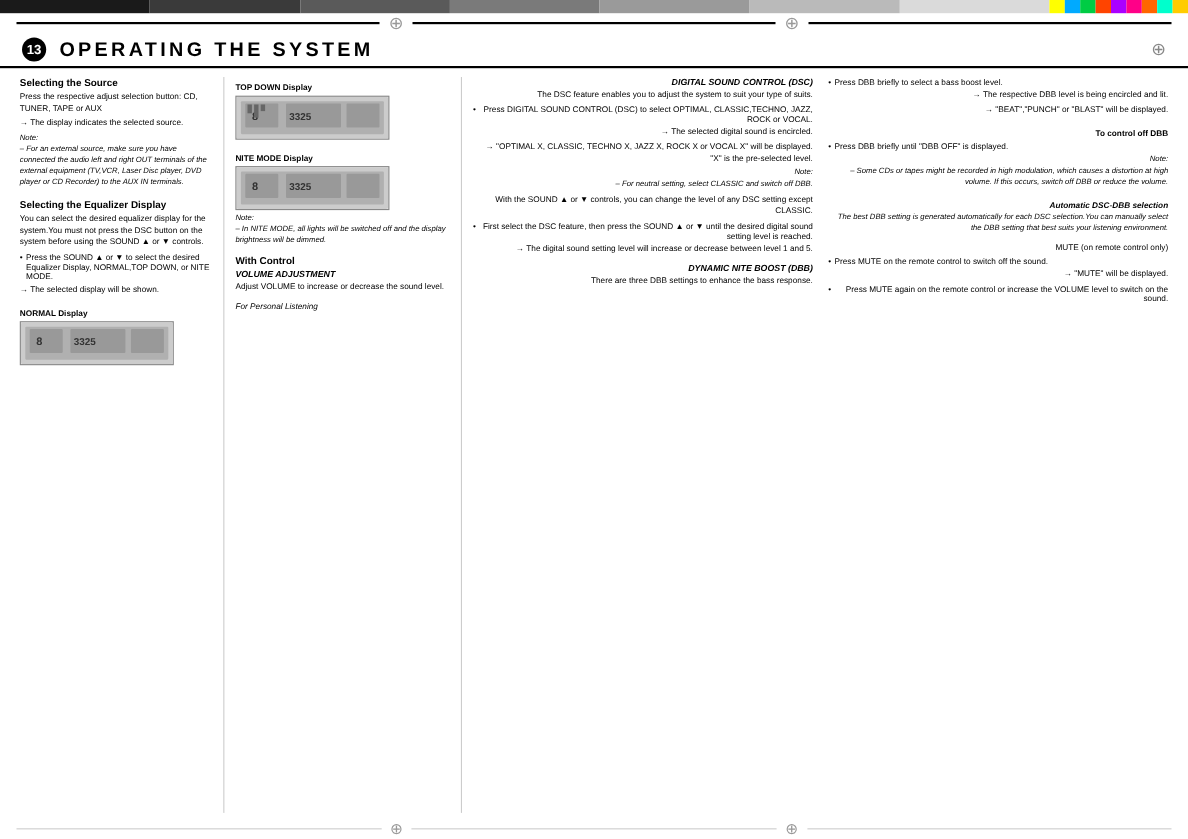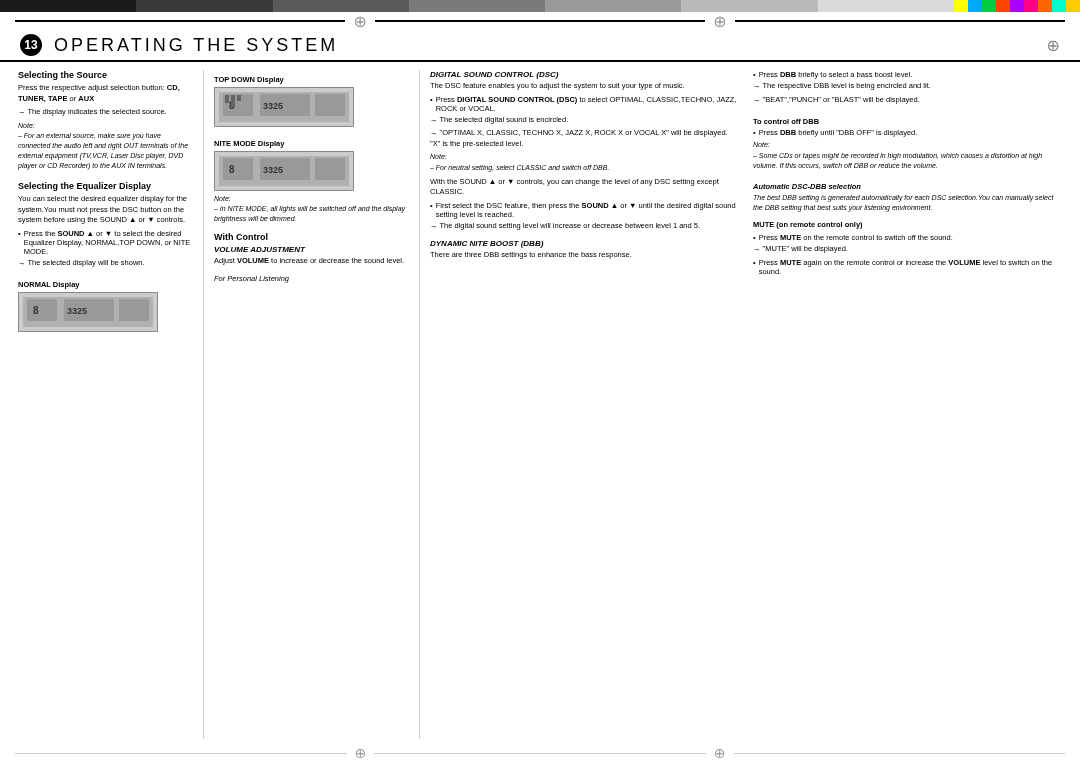--- a/index.html
+++ b/index.html
@@ -29,21 +29,21 @@
       display: flex;
       align-items: center;
       justify-content: center;
       font-size: 12px;
       font-weight: bold;
       border-radius: 50%;
       margin-right: 12px;
     }
     .page-title {
       font-size: 18px;
-      font-weight: normal;
+      font-weight: bold;
       letter-spacing: 3px;
       text-transform: uppercase;
     }
 
     
     .main-content {
       display: flex;
       padding: 8px 18px 4px 18px;
       gap: 8px;
       height: calc(763px - 60px - 22px);
@@ -65,21 +65,21 @@
       font-weight: bold;
       font-style: italic;
       margin-bottom: 2px;
     }
     .subsection-title {
       font-size: 7.5px;
       font-weight: bold;
       margin-bottom: 2px;
       margin-top: 5px;
     }
-    .bold { font-weight: bold; }
+    .bold { font-weight: normal; }
     .italic { font-style: italic; }
     .small-note { font-size: 7px; font-style: italic; }
 
     p { margin-bottom: 3px; line-height: 1.4; }
 
     .bullet-item { display: flex; gap: 3px; margin-bottom: 2px; }
     .bullet-dot { flex-shrink: 0; }
 
     .note-label { font-size: 7px; font-style: italic; margin-top: 3px; margin-bottom: 1px; }
     .note-text { font-size: 7px; font-style: italic; line-height: 1.4; }
@@ -274,25 +274,25 @@
       <span>Adjust </span><span class="bold">VOLUME</span><span> to increase or decrease the sound level.</span>
     </p>
 
     <div style="height:4px;"></div>
     <p class="italic" style="font-size:7.5px;">For Personal Listening</p>
   </div>
 
   <div class="col-divider"></div>
 
   <div class="col-right">
-    <div style="display:flex; gap:14px;">
+    <div style="display:flex; gap:14px;text-align:right;">
 
       <div style="flex:1;">
         <div class="section-subtitle">DIGITAL SOUND CONTROL (DSC)</div>
-        <p>The DSC feature enables you to adjust the system to suit your type of music.</p>
+        <p>The DSC feature enables you to adjust the system to suit your type of suits.</p>
 
         <div class="bullet-item">
           <span class="bullet-dot">•</span>
           <span>
             <span>Press </span><span class="bold">DIGITAL SOUND CONTROL (DSC)</span><span> to select OPTIMAL, CLASSIC,TECHNO, JAZZ, ROCK or VOCAL.</span>
           </span>
         </div>
         <p>→ <span>The selected digital sound is encircled.</span></p>
         <p>→ <span>"OPTIMAL X, CLASSIC, TECHNO X, JAZZ X, ROCK X or VOCAL X" will be displayed. "X" is the pre-selected level.</span></p>
 

